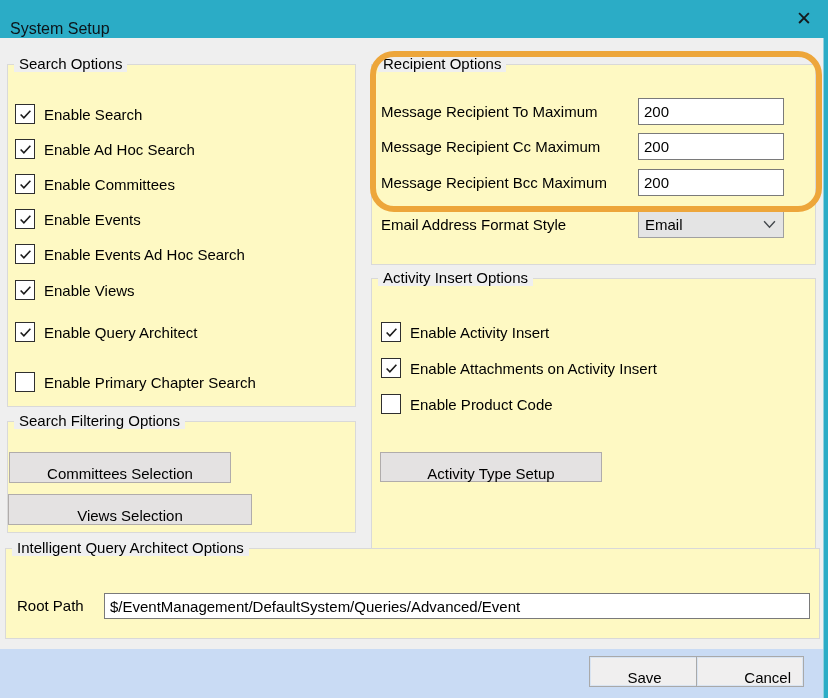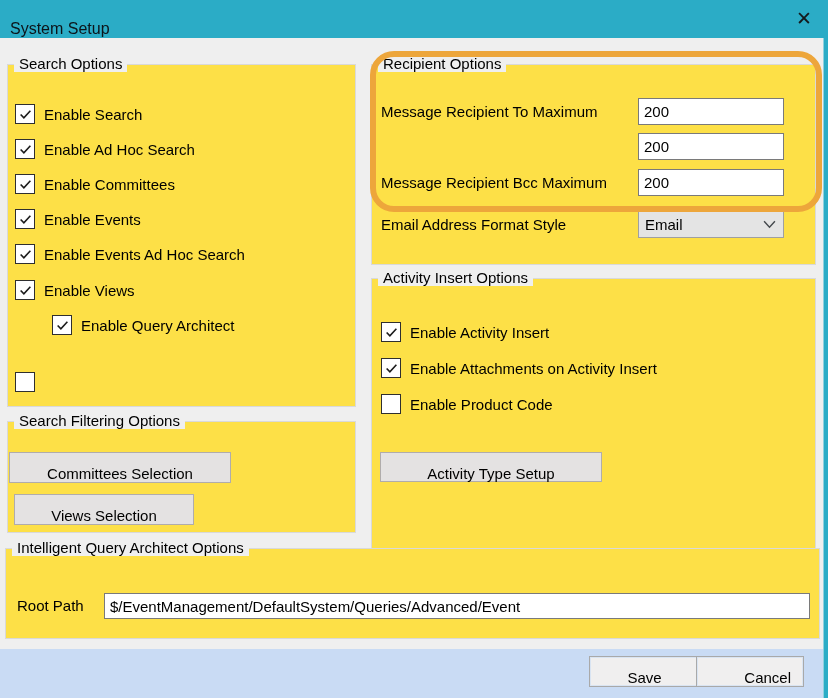--- a/index.html
+++ b/index.html
@@ -21,21 +21,21 @@
     font-size:19px;color:#14191c;line-height:38px;cursor:default;
     font-weight:400;
   }
   
   .edge-right{
     position:absolute;right:0;top:38px;width:5px;height:660px;
     background:var(--titlebar_bg,#2bacc6);border-left:1px solid #8fd0de;
   }
   
   .group{
-    position:absolute;border:1px solid #d9d9d9;background:#fde047;
+    position:absolute;border:1px solid #d9d9d9;background:#fef9c3;
   }
   .group>.gtitle{
     position:absolute;top:-10px;left:6px;background:#efefef;
     padding:0 5px;white-space:nowrap;
   }
   
   .cbrow{position:absolute;display:flex;align-items:center;height:22px;}
   .cb{
     width:20px;height:20px;background:#ffffff;border:1px solid #2f2f2f;
     display:inline-flex;align-items:center;justify-content:center;flex:0 0 auto;
@@ -133,45 +133,47 @@
       <span class="cblabel">Enable Events Ad Hoc Search</span>
     </div>
     <div class="cbrow" style="left:7px;top:214px;">
       <span class="cb checked">
           <svg viewBox="0 0 12 10">
             <polyline points="1.5,5 4.5,8 10.5,1.5"></polyline>
           </svg>
         </span>
       <span class="cblabel">Enable Views</span>
     </div>
-    <div class="cbrow" style="left:7px;top:249px;margin-left:37px;">
+    <div class="cbrow" style="left:7px;top:256px;">
       <span class="cb checked">
           <svg viewBox="0 0 12 10">
             <polyline points="1.5,5 4.5,8 10.5,1.5"></polyline>
           </svg>
         </span>
       <span class="cblabel">Enable Query Architect</span>
     </div>
     <div class="cbrow" style="left:7px;top:306px;">
       <span class="cb"></span>
+      <span class="cblabel">Enable Primary Chapter Search</span>
     </div>
   </div>
 
   <div class="group" style="left:7px;top:421px;width:349px;height:112px;">
     <span class="gtitle">Search Filtering Options</span>
     <button class="btn" style="left:1px;top:30px;width:222px;height:31px;">Committees Selection</button>
-    <button class="btn" style="left:6px;top:72px;width:180px;height:31px;">Views Selection</button>
+    <button class="btn" style="left:0;top:72px;width:244px;height:31px;">Views Selection</button>
   </div>
 
   <div class="group" style="left:371px;top:64px;width:445px;height:201px;">
     <span class="gtitle">Recipient Options</span>
 
     <span class="fieldlabel" style="top:33px;">Message Recipient To Maximum</span>
     <input class="textbox" style="left: 266px; top: 33px; width: 146px; height: 27px;" value="200">
 
+    <span class="fieldlabel" style="top:68px;">Message Recipient Cc Maximum</span>
     <input class="textbox" style="left: 266px; top: 68px; width: 146px; height: 27px;" value="200">
 
     <span class="fieldlabel" style="top:104px;">Message Recipient Bcc Maximum</span>
     <input class="textbox" style="left: 266px; top: 104px; width: 146px; height: 27px;" value="200">
 
     <span class="fieldlabel" style="top:146px;">Email Address Format Style</span>
     <div class="combo" style="left:266px;top:146px;width:146px;height:27px;">
       <span>Email</span>
       <svg viewBox="0 0 12 8">
           <polyline points="1,1 6,6.5 11,1"></polyline>

